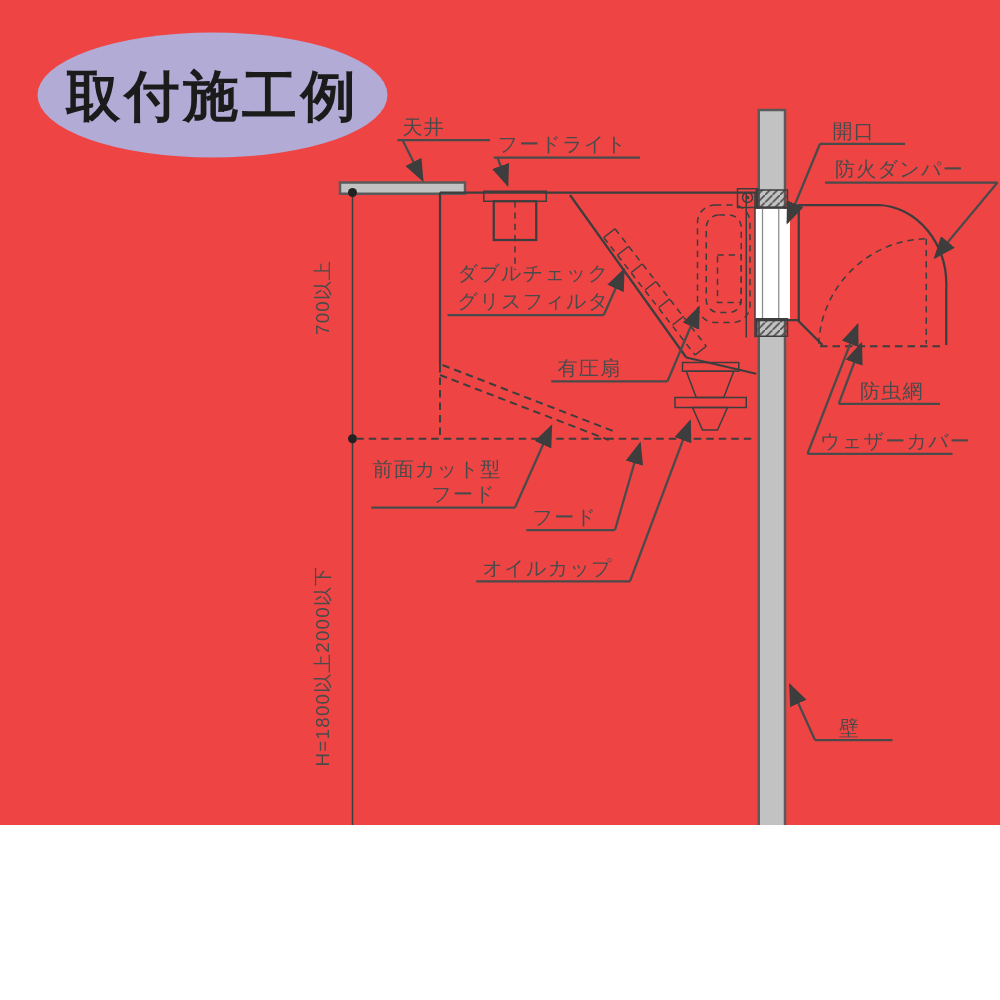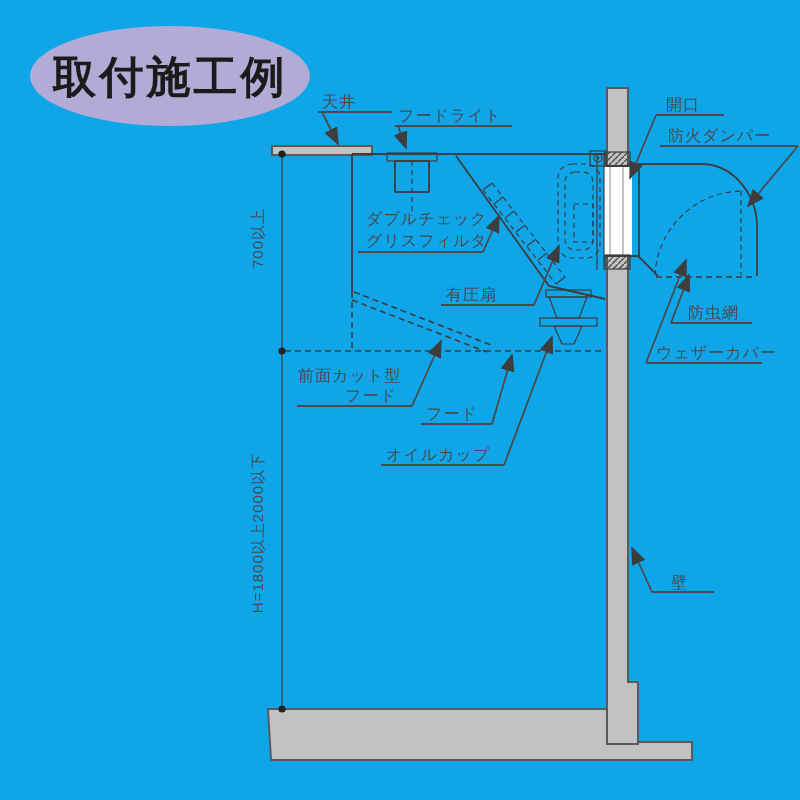--- a/index.html
+++ b/index.html
@@ -1,16 +1,16 @@
 <!DOCTYPE html>
 <html><head>
 <meta charset="utf-8">
 <style>
   html,body{margin:0;padding:0;background:#ffffff;}
-  .stage{position:relative;width:800px;height:800px;background:#0ea5e9;overflow:hidden;
+  .stage{position:relative;width:800px;height:660px;background:#ef4444;overflow:hidden;
          font-family:"Liberation Sans","DejaVu Sans",sans-serif;}
   svg{display:block;}
   text{font-family:"Liberation Sans","DejaVu Sans",sans-serif;fill:#4a4a4a;}
   .lbl{font-size:16px;letter-spacing:1px;}
   .dim{font-size:15px;letter-spacing:1px;}
   .title-text{font-size:44px;font-weight:bold;fill:#1b1b1b;letter-spacing:3px;}
   .ln{stroke:#3d3d3d;stroke-width:1.8;fill:none;}
   .ln-thin{stroke:#3d3d3d;stroke-width:1.2;fill:none;}
   .dash{stroke:#3d3d3d;stroke-width:1.6;fill:none;stroke-dasharray:6 4;}
   .dash-thin{stroke:#3d3d3d;stroke-width:1.2;fill:none;stroke-dasharray:5 4;}

